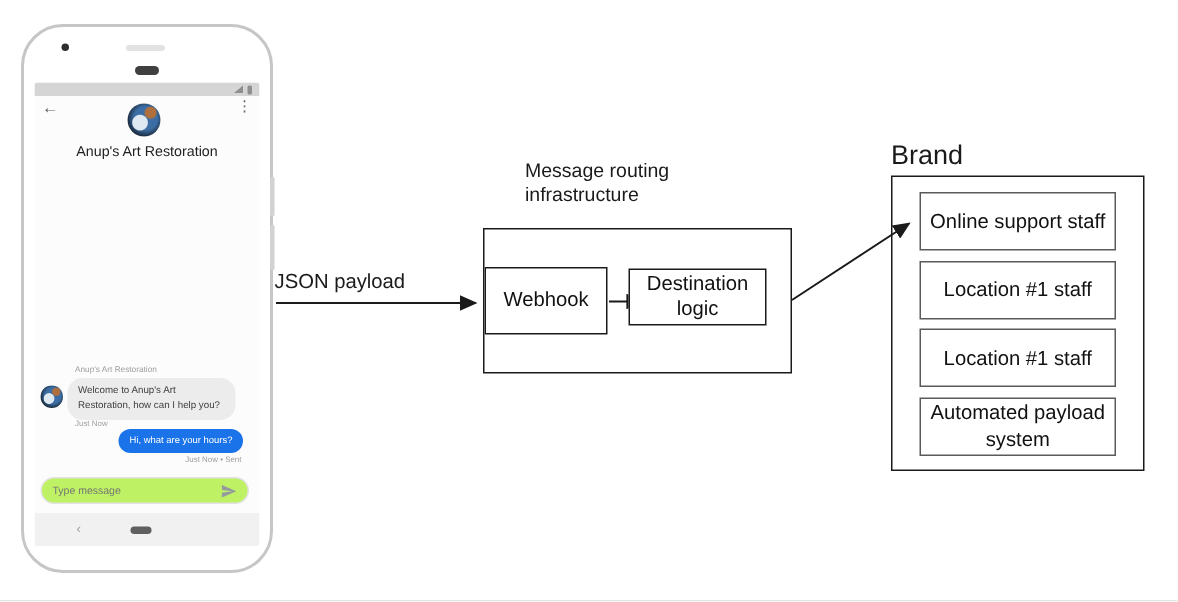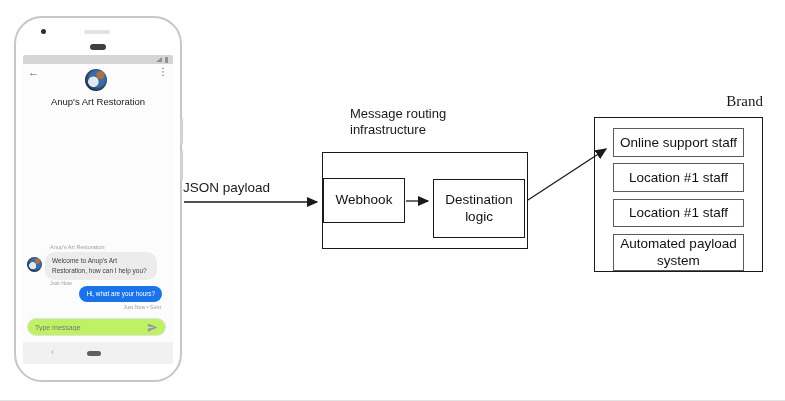--- a/index.html
+++ b/index.html
@@ -54,24 +54,24 @@
   .home-pill { position:absolute; left:64px; top:9px; width:14px; height:5px; border-radius:2.5px; background:#5f5f5f; }
 
   
   .dline { position:absolute; color:#1a1a1a; }
   .payload-label { left:183px; top:180px; width:136px; font-size:13.5px; }
   .routing-title { left:350px; top:106px; width:150px; text-align:left; font-size:13px; line-height:1.25; }
   .routing-outer { position:absolute; left:322px; top:152px; width:206px; height:97px; border:1.4px solid #1a1a1a; }
   .node { position:absolute; background:#fff; border:1.4px solid #1a1a1a; display:flex; align-items:center;
           justify-content:center; text-align:center; font-size:13.5px; line-height:1.25; color:#111; }
   .webhook { left:323px; top:178px; width:82px; height:45px; }
-  .dest { left:433px; top:179px; width:92px; height:59px; padding:0 15px; }
+  .dest { left:419px; top:179px; width:92px; height:38px; padding:0 15px; }
 
-  .brand-title { left:594px; top:93px; width:169px; text-align:right; font-size:15px;font-family:Liberation Serif, serif; }
-  .brand-outer { position:absolute; left:594px; top:117px; width:169px; height:155px; border:1.4px solid #1a1a1a;
+  .brand-title { left:594px; top:93px; width:169px; text-align:left; font-size:18px; }
+  .brand-outer { position:absolute; left:594px; top:117px; width:169px; height:197px; border:1.4px solid #1a1a1a;
                  display:flex; flex-direction:column; align-items:center; padding-top:10px; gap:6.5px; }
   .brand-box { width:131px; height:39px; border:1.5px solid #5a5a5a; background:#fff; display:flex; align-items:center;
                justify-content:center; text-align:center; font-size:13.5px; line-height:1.3; padding:0 6px; color:#111; }
 
   .arrows { position:absolute; left:0; top:0; width:785px; height:401px; pointer-events:none; }
 </style>
 </head>
 <body>
 
 <div class="canvas">

